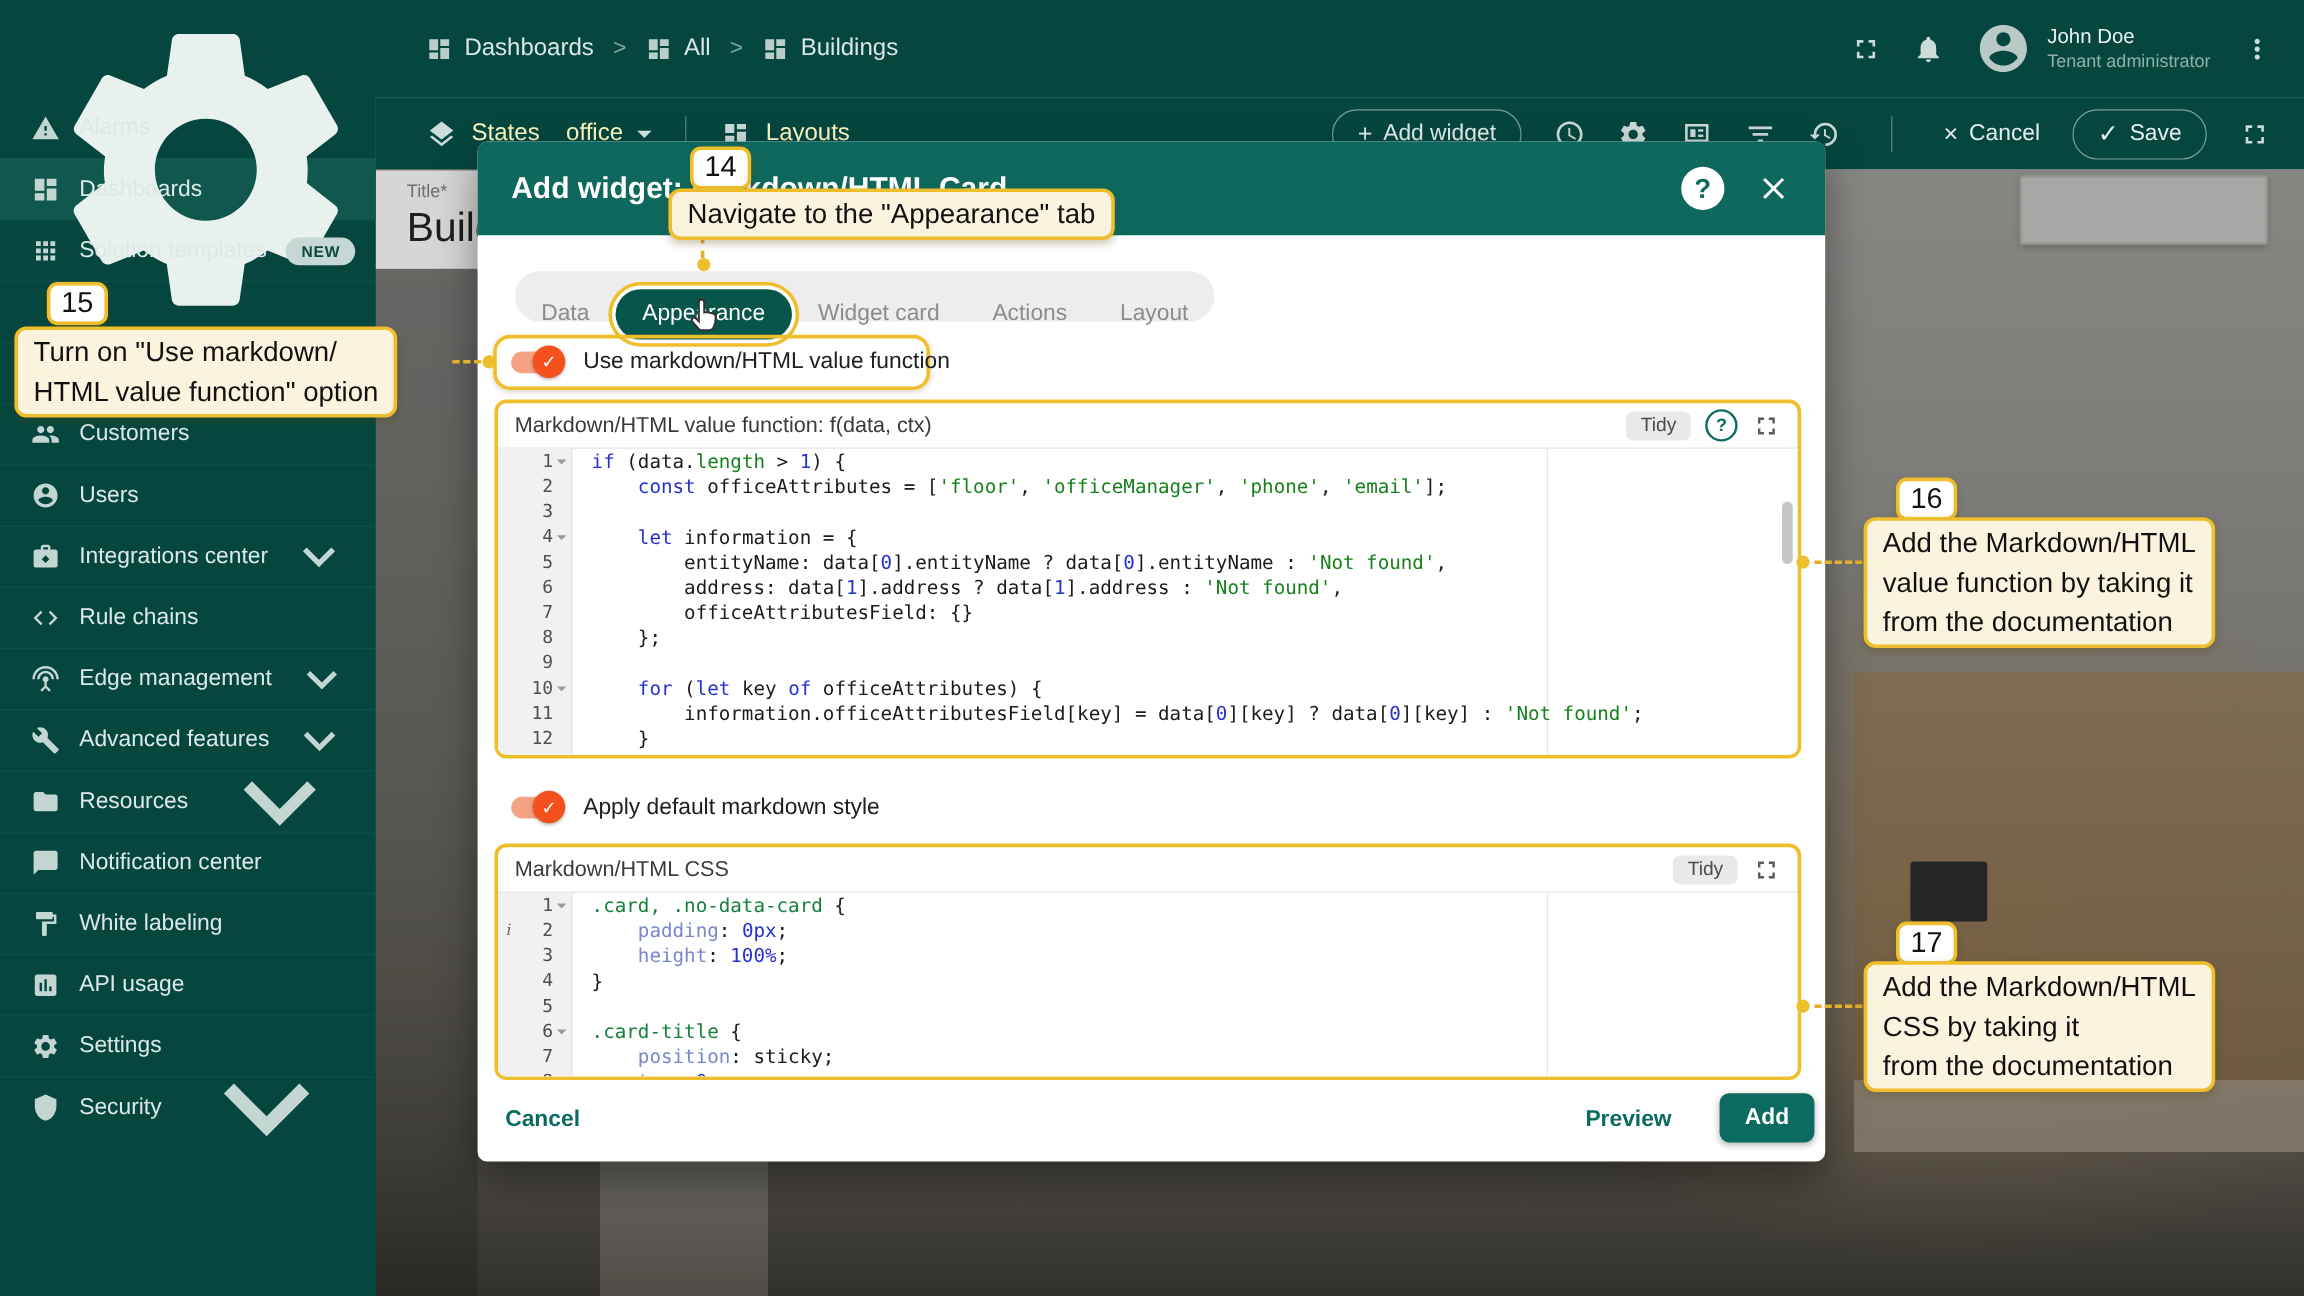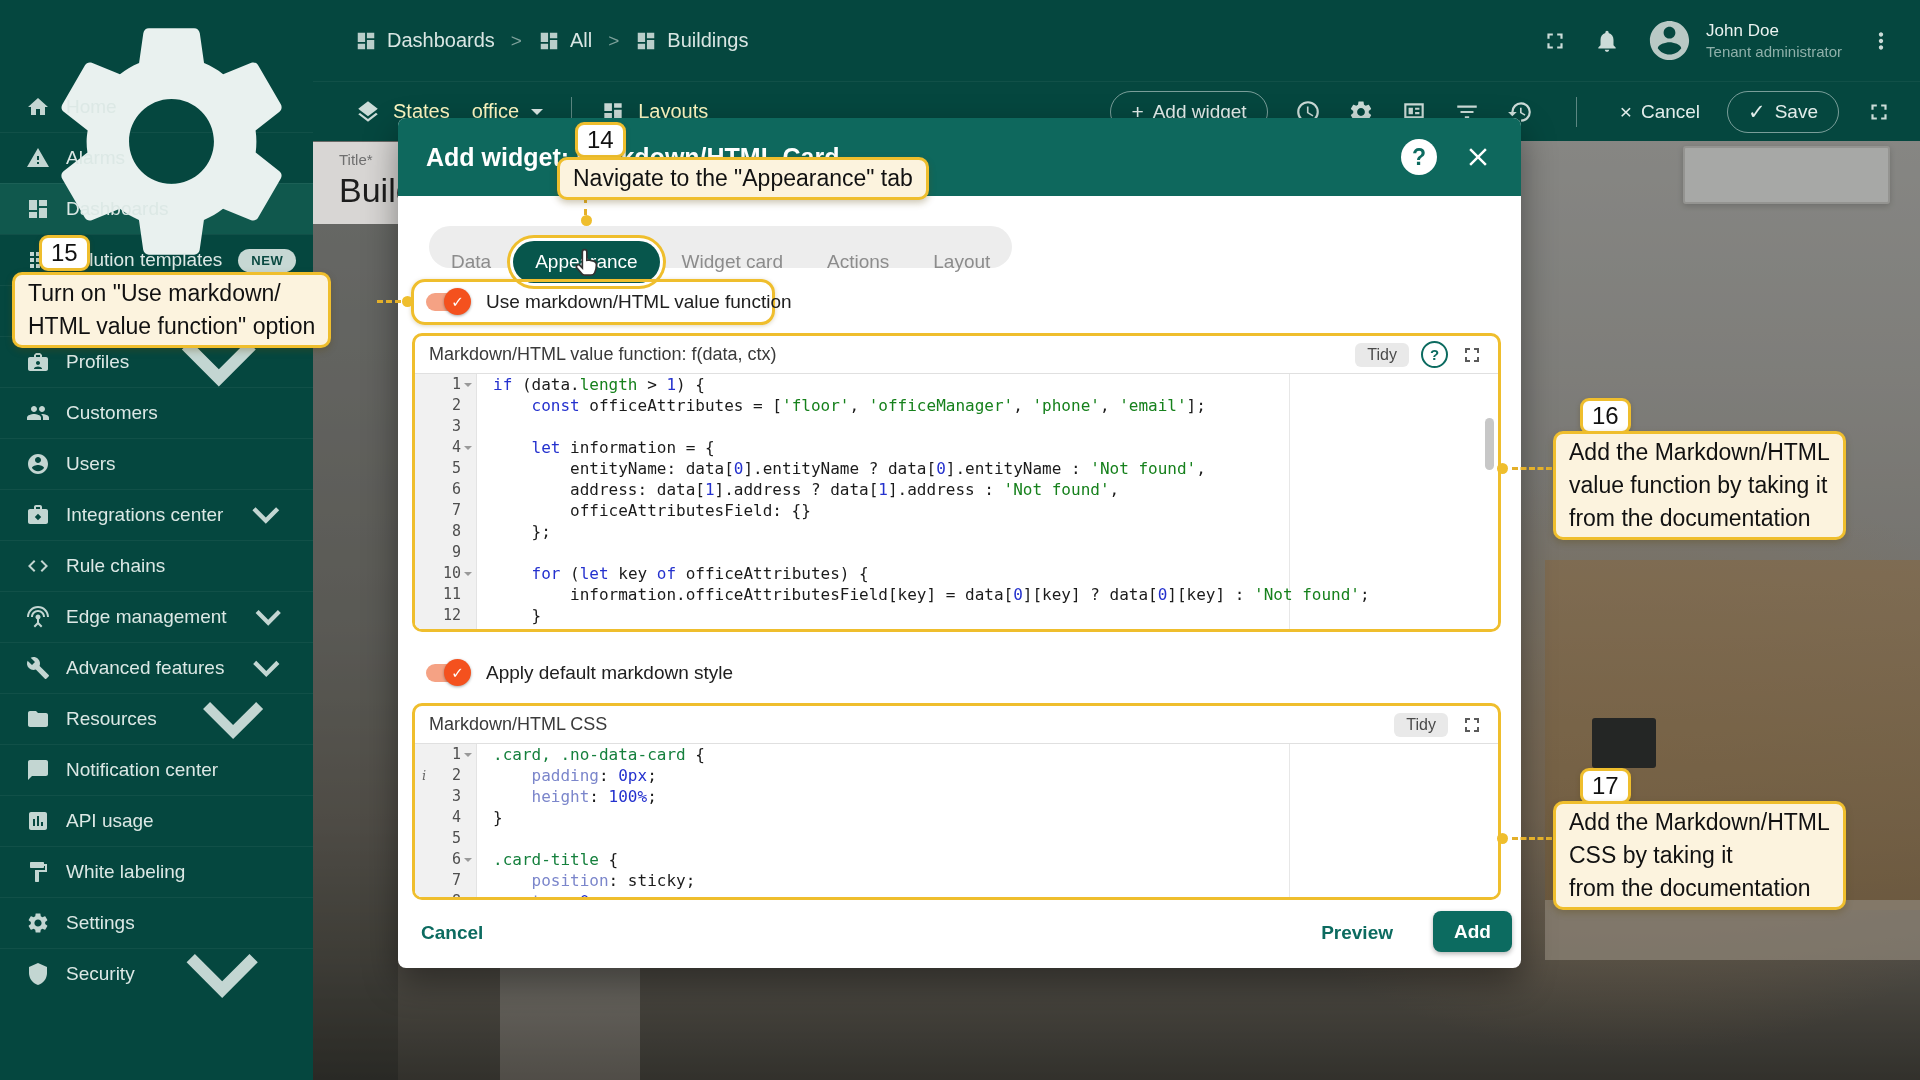--- a/index.html
+++ b/index.html
@@ -178,28 +178,20 @@
         </span>
       <span class="brand-wrap">
         <span class="brand">ThingsBoard</span>
         <span class="brand-sub">Notification</span>
       </span>
     </div>
     <nav id="sidebar-list">
         <div class="sb-item">
           <span class="sb-ic">
             <svg viewBox="0 0 24 24" fill="currentColor" aria-hidden="true" style="width:100%;height:100%">
-              <path d="M10 20v-6h4v6h5v-8h3L12 3 2 12h3v8z"></path>
-            </svg>
-          </span>
-          <span class="sb-lb">Home</span>
-        </div>
-        <div class="sb-item">
-          <span class="sb-ic">
-            <svg viewBox="0 0 24 24" fill="currentColor" aria-hidden="true" style="width:100%;height:100%">
               <path d="M1 21h22L12 2 1 21zm12-3h-2v-2h2v2zm0-4h-2v-4h2v4z"></path>
             </svg>
           </span>
           <span class="sb-lb">Alarms</span>
         </div>
         <div class="sb-item selected">
           <span class="sb-ic">
             <svg viewBox="0 0 24 24" fill="currentColor" aria-hidden="true" style="width:100%;height:100%">
               <path d="M3 13h8V3H3v10zm0 8h8v-6H3v6zm10 0h8V11h-8v10zm0-18v6h8V3h-8z"></path>
             </svg>
@@ -309,32 +301,32 @@
           <span class="sb-ic">
             <svg viewBox="0 0 24 24" fill="currentColor" aria-hidden="true" style="width:100%;height:100%">
               <path d="M20 2H4c-1.1 0-2 .9-2 2v18l4-4h14c1.1 0 2-.9 2-2V4c0-1.1-.9-2-2-2z"></path>
             </svg>
           </span>
           <span class="sb-lb">Notification center</span>
         </div>
         <div class="sb-item">
           <span class="sb-ic">
             <svg viewBox="0 0 24 24" fill="currentColor" aria-hidden="true" style="width:100%;height:100%">
+              <path d="M18 4V3c0-.6-.4-1-1-1H5c-.6 0-1 .4-1 1v4c0 .6.4 1 1 1h12c.6 0 1-.4 1-1V6h1v4H9v11c0 .6.4 1 1 1h2c.6 0 1-.4 1-1v-9h8V4h-3z"></path>
+            </svg>
+          </span>
+          <span class="sb-lb">White labeling</span>
+        </div>
+        <div class="sb-item">
+          <span class="sb-ic">
+            <svg viewBox="0 0 24 24" fill="currentColor" aria-hidden="true" style="width:100%;height:100%">
               <path d="M19 3H5c-1.1 0-2 .9-2 2v14c0 1.1.9 2 2 2h14c1.1 0 2-.9 2-2V5c0-1.1-.9-2-2-2zM9 17H7v-7h2v7zm4 0h-2V7h2v10zm4 0h-2v-4h2v4z"></path>
             </svg>
           </span>
           <span class="sb-lb">API usage</span>
-        </div>
-        <div class="sb-item">
-          <span class="sb-ic">
-            <svg viewBox="0 0 24 24" fill="currentColor" aria-hidden="true" style="width:100%;height:100%">
-              <path d="M18 4V3c0-.6-.4-1-1-1H5c-.6 0-1 .4-1 1v4c0 .6.4 1 1 1h12c.6 0 1-.4 1-1V6h1v4H9v11c0 .6.4 1 1 1h2c.6 0 1-.4 1-1v-9h8V4h-3z"></path>
-            </svg>
-          </span>
-          <span class="sb-lb">White labeling</span>
         </div>
         <div class="sb-item">
           <span class="sb-ic">
             <svg viewBox="0 0 24 24" fill="currentColor" aria-hidden="true" style="width:100%;height:100%">
               <path d="M19.14 12.94c.04-.3.06-.61.06-.94 0-.32-.02-.64-.07-.94l2.03-1.58c.18-.14.23-.41.12-.61l-1.92-3.32c-.12-.22-.37-.29-.59-.22l-2.39.96c-.5-.38-1.03-.7-1.62-.94l-.36-2.54c-.04-.24-.24-.41-.48-.41h-3.84c-.24 0-.43.17-.47.41l-.36 2.54c-.59.24-1.13.57-1.62.94l-2.39-.96c-.22-.08-.47 0-.59.22L2.74 8.87c-.12.21-.08.47.12.61l2.03 1.58c-.05.3-.09.63-.09.94s.02.64.07.94l-2.03 1.58c-.18.14-.23.41-.12.61l1.92 3.32c.12.22.37.29.59.22l2.39-.96c.5.38 1.03.7 1.62.94l.36 2.54c.05.24.24.41.48.41h3.84c.24 0 .44-.17.47-.41l.36-2.54c.59-.24 1.13-.56 1.62-.94l2.39.96c.22.08.47 0 .59-.22l1.92-3.32c.12-.22.07-.47-.12-.61l-2.01-1.58zM12 15.6c-1.98 0-3.6-1.62-3.6-3.6s1.62-3.6 3.6-3.6 3.6 1.62 3.6 3.6-1.62 3.6-3.6 3.6z"></path>
             </svg>
           </span>
           <span class="sb-lb">Settings</span>
         </div>
         <div class="sb-item">

